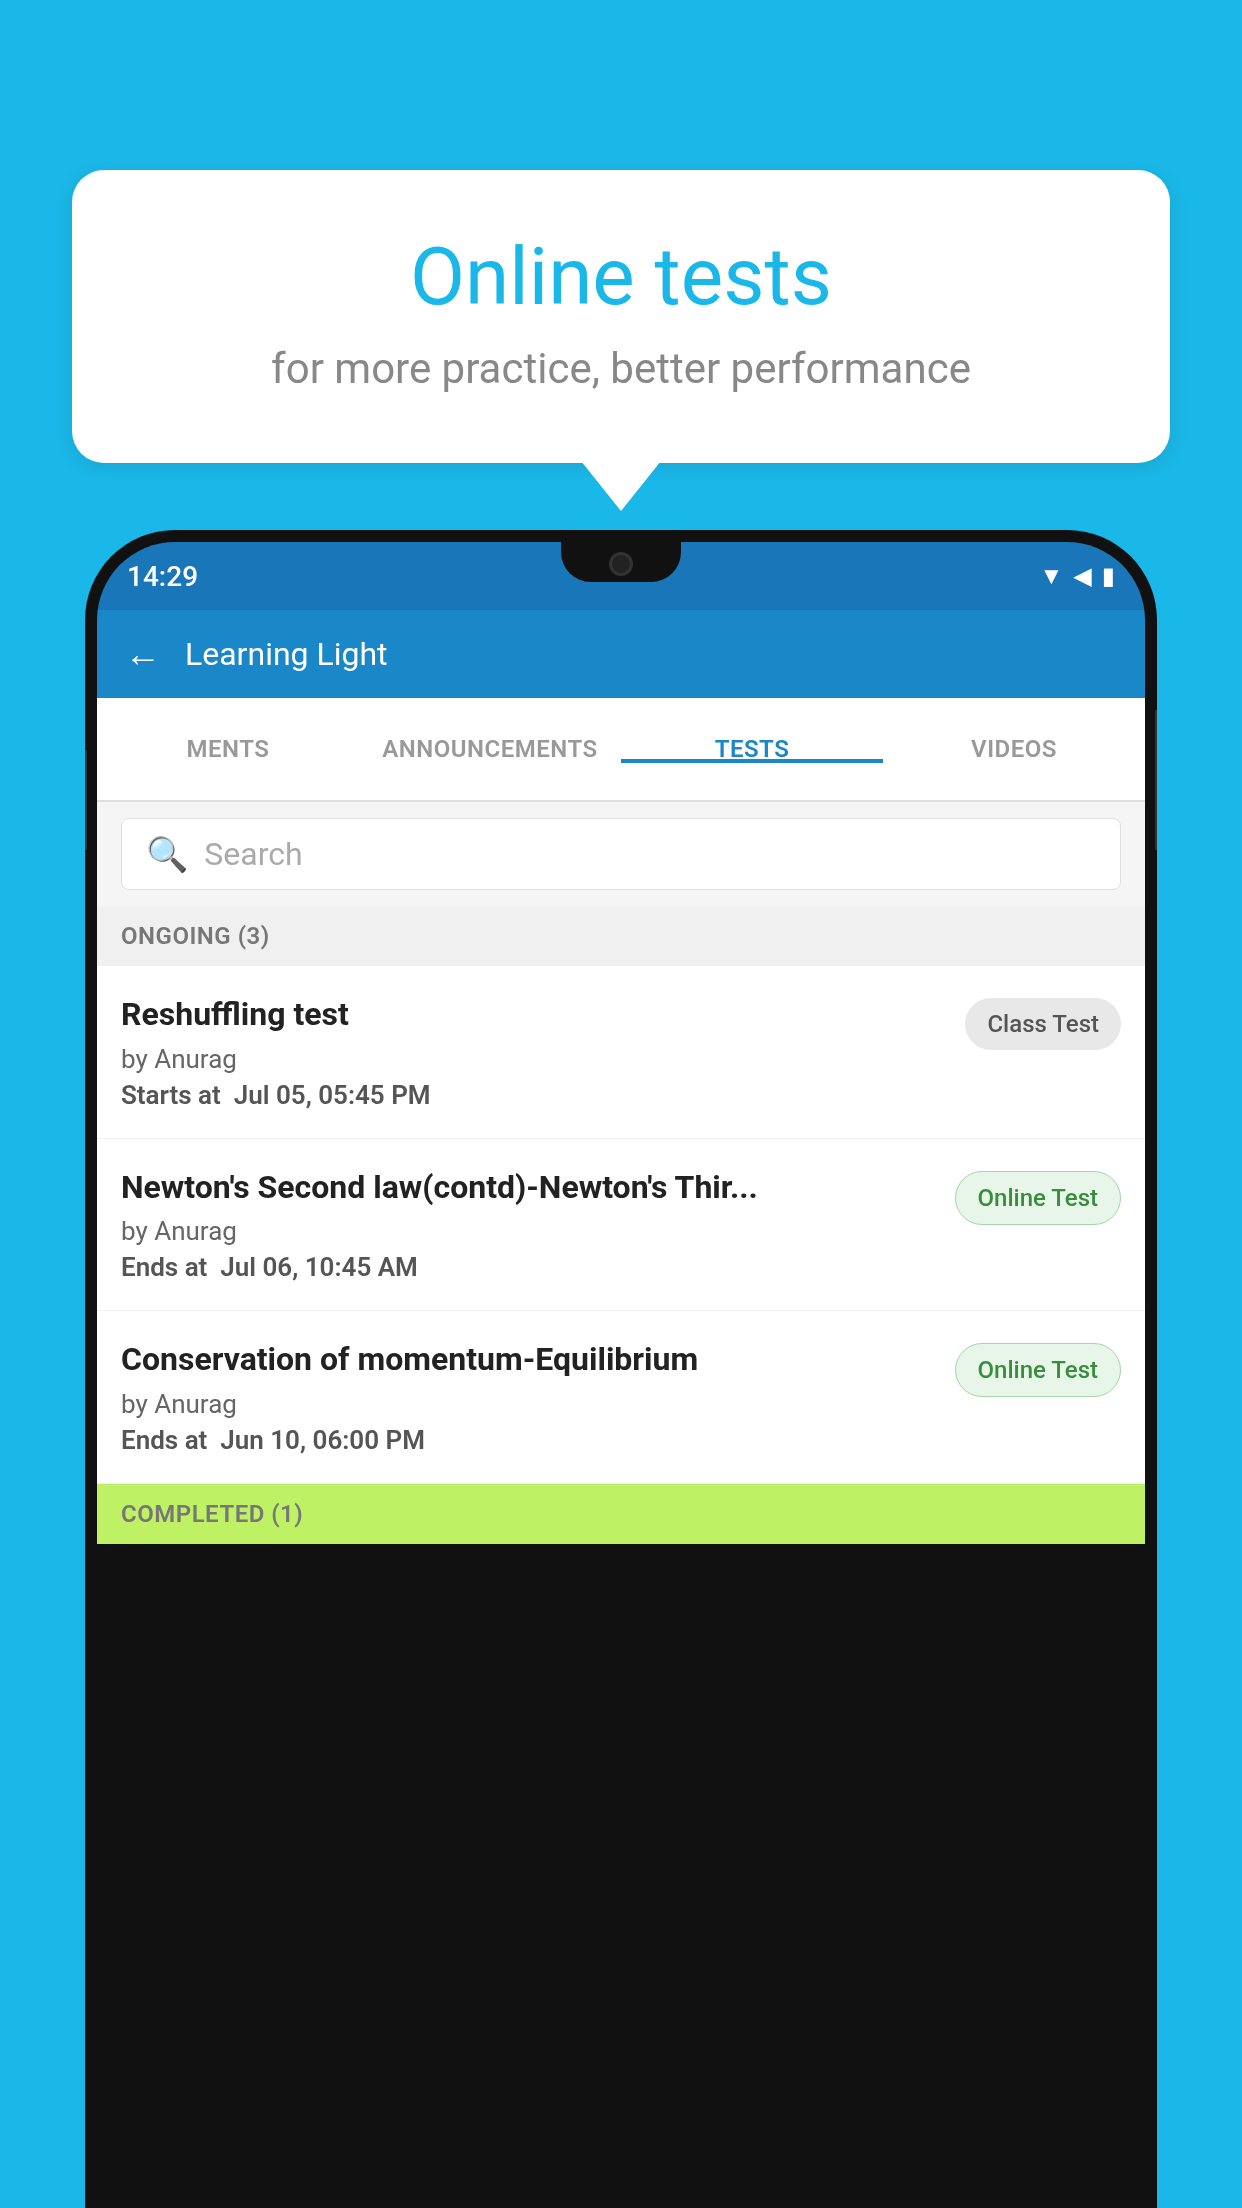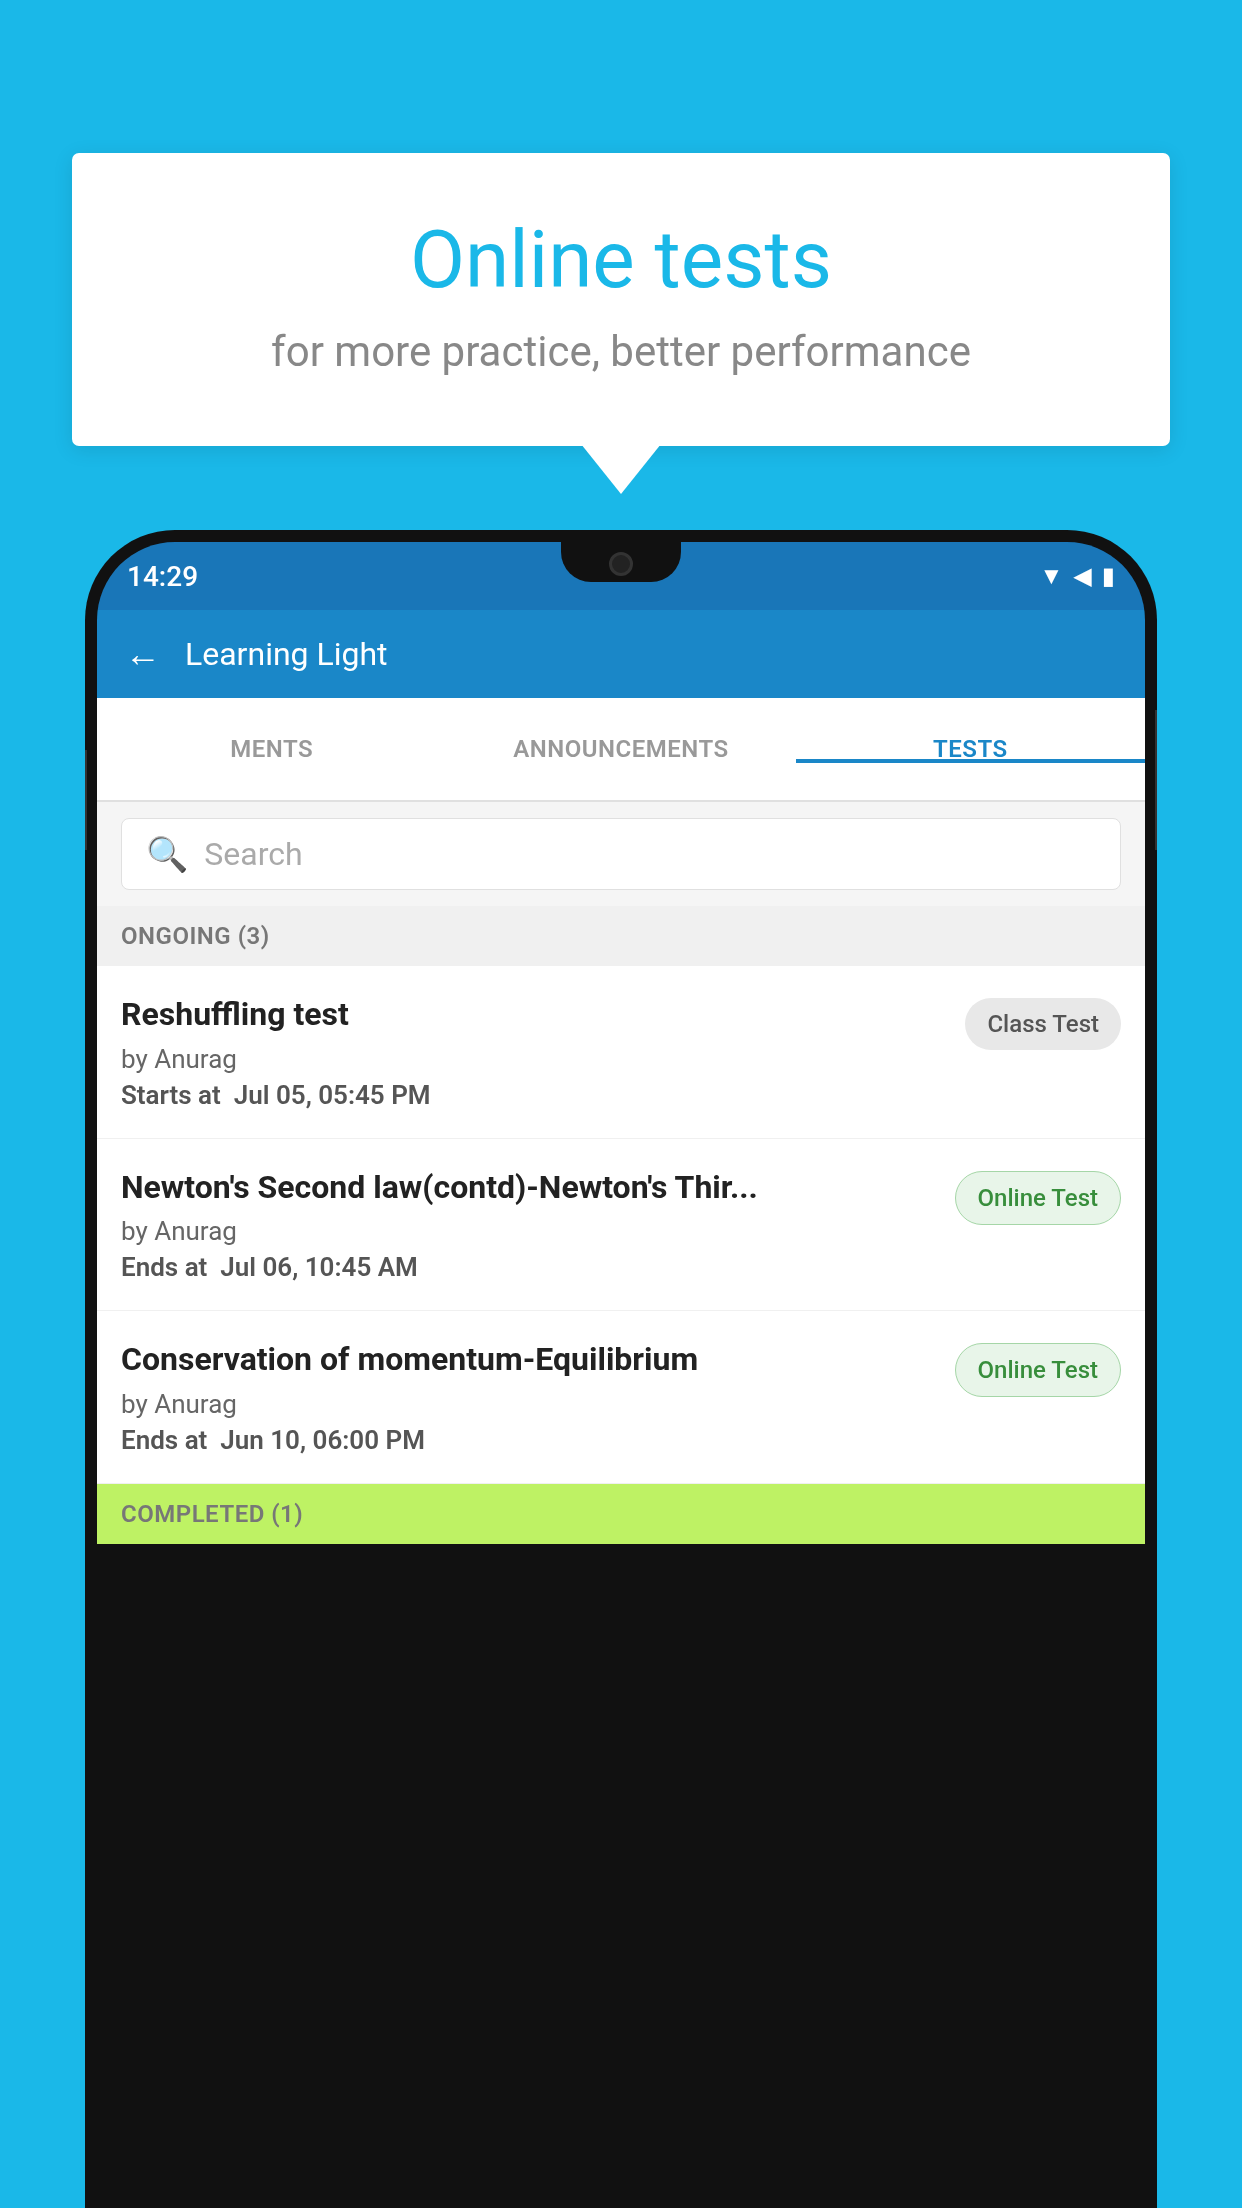--- a/index.html
+++ b/index.html
@@ -9,25 +9,25 @@
       height: 2208px;
       background-color: #1ab8e8;
       font-family: 'Roboto', Arial, sans-serif;
       overflow: hidden;
       position: relative;
     }
 
     
     .speech-bubble {
       position: absolute;
-      top: 153px;
+      top: 170px;
       left: 72px;
       right: 72px;
       background: #fff;
-      border-radius: 7px;
+      border-radius: 32px;
       padding: 60px 50px 70px 50px;
       text-align: center;
       box-shadow: 0 4px 20px rgba(0,0,0,0.1);
     }
 
     .speech-bubble::after {
       content: '';
       position: absolute;
       bottom: -48px;
       left: 50%;
@@ -340,20 +340,23 @@
 
     <div class="tabs">
       <div class="tab">
         <span>MENTS</span>
       </div>
       <div class="tab">
         <span>ANNOUNCEMENTS</span>
       </div>
       <div class="tab active">
         <span>TESTS</span>
+      </div>
+      <div class="tab">
+        <span>VIDEOS</span>
       </div>
     </div>
 
     <div class="search-container">
       <div class="search-bar">
         <span class="search-icon-svg">🔍</span>
         <span class="search-placeholder">Search</span>
       </div>
     </div>
 

